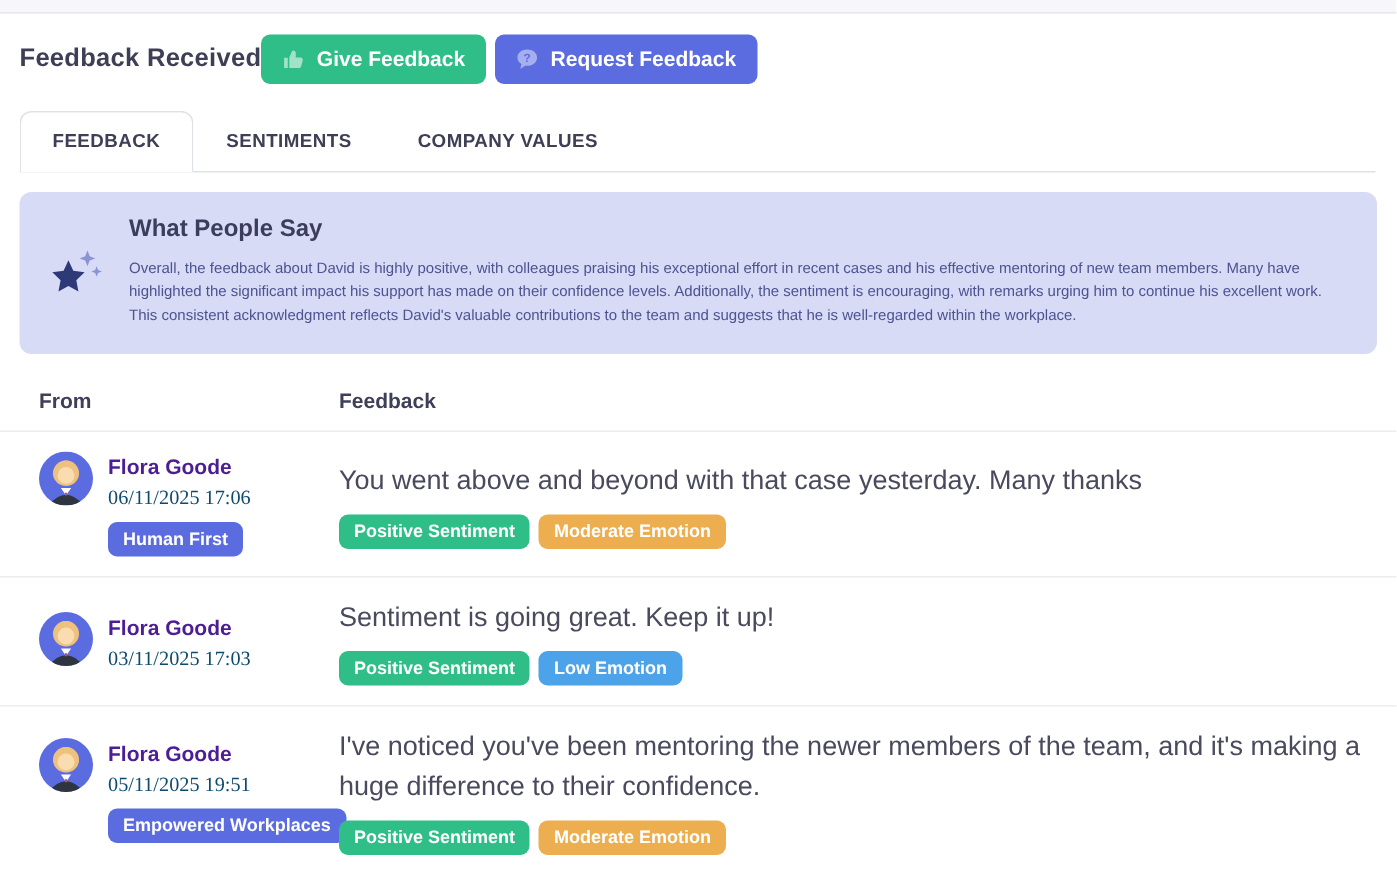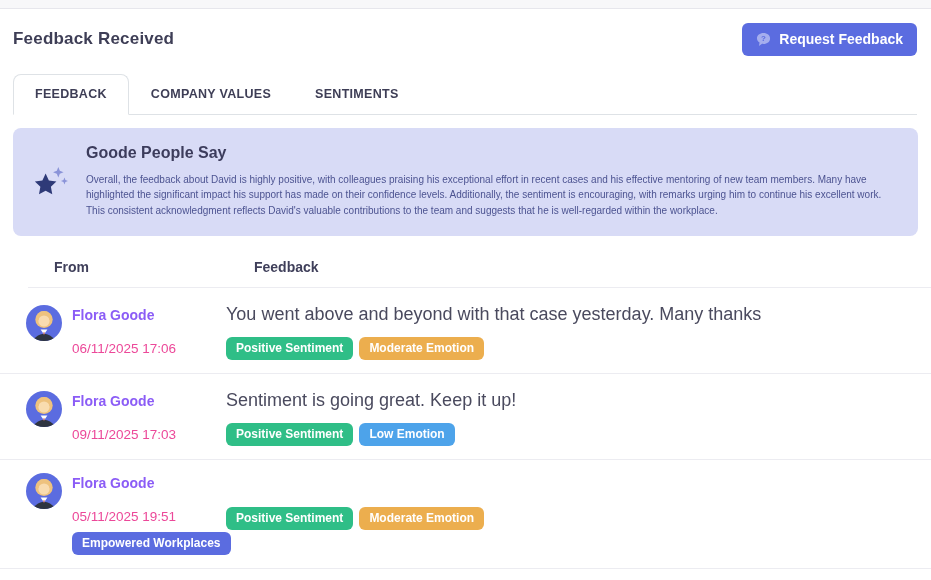--- a/index.html
+++ b/index.html
@@ -6,21 +6,21 @@
   html, body { width: 931px; height: 580px; background: #fff; }
   body {
     font-family: "Liberation Sans", sans-serif;
     color: #3f3f56;
     overflow: hidden;
   }
   .top-strip { height: 9px; background: #f7f7f9; border-bottom: 1px solid #e6e6ec; }
 
   
   .page-header {
-    display: flex; justify-content: space-between; align-items: center;
+    display: flex; align-items: center;
     padding: 14px 14px 12px 13px;
   }
   .page-title { font-size: 17px; font-weight: bold; color: #3e3e56; letter-spacing: .2px; }
   .header-actions { display: flex; gap: 6px; }
   .btn {
     display: inline-flex; align-items: center; gap: 8px;
     border: none; border-radius: 6px; cursor: pointer;
     color: #fff; font-family: inherit; font-size: 14px; font-weight: 600;
     padding: 8px 14px; line-height: 1.2;
   }
@@ -63,79 +63,87 @@
   .ftable { margin: 6px 0 0; }
   .thead, .trow {
     display: grid;
     grid-template-columns: 207px 1fr;
     padding: 0 13px;
   }
   .thead {
     font-size: 14px; font-weight: bold; color: #3f3f5a;
     padding-top: 10px; padding-bottom: 12px;
     border-bottom: 1px solid #ececf1;
-    margin-left: 28px;
   }
   .trow {
     border-bottom: 1px solid #ececf1;
     padding-top: 13px; padding-bottom: 13px;
     align-items: center;
   }
   .from-cell { padding-left: 13px; }
   .person { display: flex; gap: 10px; align-items: flex-start; }
   .avatar { width: 36px; height: 36px; flex: 0 0 36px; }
-  .person-name { font-size: 14px; font-weight: bold; color: #8b5cf6; padding-top: 2px; }
-  .feedback-date { font-size: 13.5px; color: #ec4899; margin-top: 18px; }
+  .person-name { font-size: 14px; font-weight: bold; color: #4c1d95; padding-top: 2px; }
+  .feedback-date { font-size: 13.5px; color: #0c4a6e; margin-top: 5px; font-family: Liberation Serif, serif; }
   .cv-badge-wrap { margin: 8px 0 0 46px; }
   .badge {
     display: inline-block; color: #fff;
     font-size: 12px; font-weight: bold;
     padding: 4px 10px 5px; border-radius: 6px;
     white-space: nowrap;
   }
   .feedback-cell { padding-left: 6px; padding-right: 10px; }
   .feedback-text { font-size: 18px; color: #4a4a5e; line-height: 1.5; }
   .badges-row { display: flex; gap: 6px; margin-top: 9px; flex-wrap: wrap; }
 </style>
 </head>
 <body>
 
 <div class="top-strip"></div>
 
 <div class="page-header">
   <div class="page-title">Feedback Received</div>
   <div class="header-actions">
+    <button class="btn btn-green">
+      <span>
+        <svg width="15" height="15" viewBox="0 0 16 16" fill="rgba(255,255,255,0.55)">
+          <path d="M1.5 7h2.6v7.3H1.5z"></path>
+          <path d="M5.2 14.3h6.6c.9 0 1.6-.6 1.8-1.4l1.2-4.2c.3-1-.5-2-1.5-2H9.8V3.6c0-1-.8-1.8-1.8-1.8-.4 0-.7.2-.9.5L5.2 6.8z"></path>
+        </svg>
+      </span>
+      <span>Give Feedback</span>
+    </button>
     <button class="btn btn-indigo">
       <span>
         <svg width="15" height="15" viewBox="0 0 16 16">
           <path d="M8 1C4.1 1 1 3.5 1 6.7c0 1.9 1.1 3.6 2.8 4.6L3.1 15l3.4-2.4c.5.1 1 .1 1.5.1 3.9 0 7-2.5 7-5.9S11.9 1 8 1z" fill="rgba(255,255,255,0.45)"></path>
           <text x="8" y="9.6" font-size="8.5" font-weight="bold" fill="#5b6ce0" text-anchor="middle" font-family="Liberation Sans, sans-serif">?</text>
         </svg>
       </span>
       <span>Request Feedback</span>
     </button>
   </div>
 </div>
 
 <div class="tabs">
     <div class="tab active">FEEDBACK</div>
+    <div class="tab">SENTIMENTS</div>
     <div class="tab">COMPANY VALUES</div>
-    <div class="tab">SENTIMENTS</div>
   </div>
 
 <div class="summary-box">
   <div class="summary-icon">
     <svg width="42" height="42" viewBox="0 0 48 48">
       <path d="M19 15.5 l3.7 8 8.6 1.1 -6.3 6 1.6 8.6 -7.6 -4.2 -7.6 4.2 1.6 -8.6 -6.3 -6 8.6 -1.1 z" fill="#2e3a78"></path>
       <path d="M33.5 8 l1.7 4.3 4.3 1.7 -4.3 1.7 -1.7 4.3 -1.7 -4.3 -4.3 -1.7 4.3 -1.7 z" fill="#8a93d8"></path>
       <path d="M40.5 20 l1.1 2.9 2.9 1.1 -2.9 1.1 -1.1 2.9 -1.1 -2.9 -2.9 -1.1 2.9 -1.1 z" fill="#8a93d8"></path>
     </svg>
   </div>
   <div>
-    <h3 class="summary-title">Goode People Say</h3>
+    <h3 class="summary-title">What People Say</h3>
     <div class="summary-text">Overall, the feedback about David is highly positive, with colleagues praising his exceptional effort in recent cases and his effective mentoring of new team members. Many have highlighted the significant impact his support has made on their confidence levels. Additionally, the sentiment is encouraging, with remarks urging him to continue his excellent work. This consistent acknowledgment reflects David's valuable contributions to the team and suggests that he is well-regarded within the workplace.</div>
   </div>
 </div>
 
 <div class="ftable">
   <div class="thead">
     <div class="from-cell">From</div>
     <div class="feedback-cell">Feedback</div>
   </div>
   <div id="tbody">
@@ -158,20 +166,21 @@
       <path d="M14.6 24.4 l3.4 5 3.4 -5 z" fill="#ffffff"></path>
       <path d="M17.2 27.5 h1.6 l-0.8 3 z" fill="#b8413f"></path>
     </g>
   </svg>
 </span>
             <div>
               <div class="person-name">Flora Goode</div>
               <div class="feedback-date">06/11/2025 17:06</div>
             </div>
           </div>
+          <div class="cv-badge-wrap"><span class="badge" style="background: rgb(91, 108, 224);">Human First</span></div>
         </div>
         <div class="feedback-cell">
           <div class="feedback-text">You went above and beyond with that case yesterday. Many thanks</div>
           <div class="badges-row">
             <span class="badge" style="background: rgb(47, 190, 135);">Positive Sentiment</span>
             <span class="badge" style="background: rgb(236, 174, 78);">Moderate Emotion</span>
           </div>
         </div>
       </div>
       <div class="trow">
@@ -190,21 +199,21 @@
       <circle cx="18" cy="16" r="5.6" fill="#f9dcb0"></circle>
       <path d="M10.5 15 q1 -9 7.5 -9 q6.5 0 7.5 9 l-2.2 0 q.3 -5.5 -5.3 -6 q-5.6 .5 -5.3 6 z" fill="#eec27e"></path>
       <path d="M6 36 q12 -14.5 24 0 z" fill="#2e3440"></path>
       <path d="M14.6 24.4 l3.4 5 3.4 -5 z" fill="#ffffff"></path>
       <path d="M17.2 27.5 h1.6 l-0.8 3 z" fill="#b8413f"></path>
     </g>
   </svg>
 </span>
             <div>
               <div class="person-name">Flora Goode</div>
-              <div class="feedback-date">09/11/2025 17:03</div>
+              <div class="feedback-date">03/11/2025 17:03</div>
             </div>
           </div>
         </div>
         <div class="feedback-cell">
           <div class="feedback-text">Sentiment is going great. Keep it up!</div>
           <div class="badges-row">
             <span class="badge" style="background: rgb(47, 190, 135);">Positive Sentiment</span>
             <span class="badge" style="background: rgb(77, 163, 234); text-align: right;">Low Emotion</span>
           </div>
         </div>
@@ -231,20 +240,21 @@
   </svg>
 </span>
             <div>
               <div class="person-name">Flora Goode</div>
               <div class="feedback-date">05/11/2025 19:51</div>
             </div>
           </div>
           <div class="cv-badge-wrap"><span class="badge" style="background: rgb(91, 108, 224);">Empowered Workplaces</span></div>
         </div>
         <div class="feedback-cell">
+          <div class="feedback-text">I've noticed you've been mentoring the newer members of the team, and it's making a huge difference to their confidence.</div>
           <div class="badges-row">
             <span class="badge" style="background: rgb(47, 190, 135);">Positive Sentiment</span>
             <span class="badge" style="background: rgb(236, 174, 78);">Moderate Emotion</span>
           </div>
         </div>
       </div>
     </div>
 </div>
 
 </body></html>

